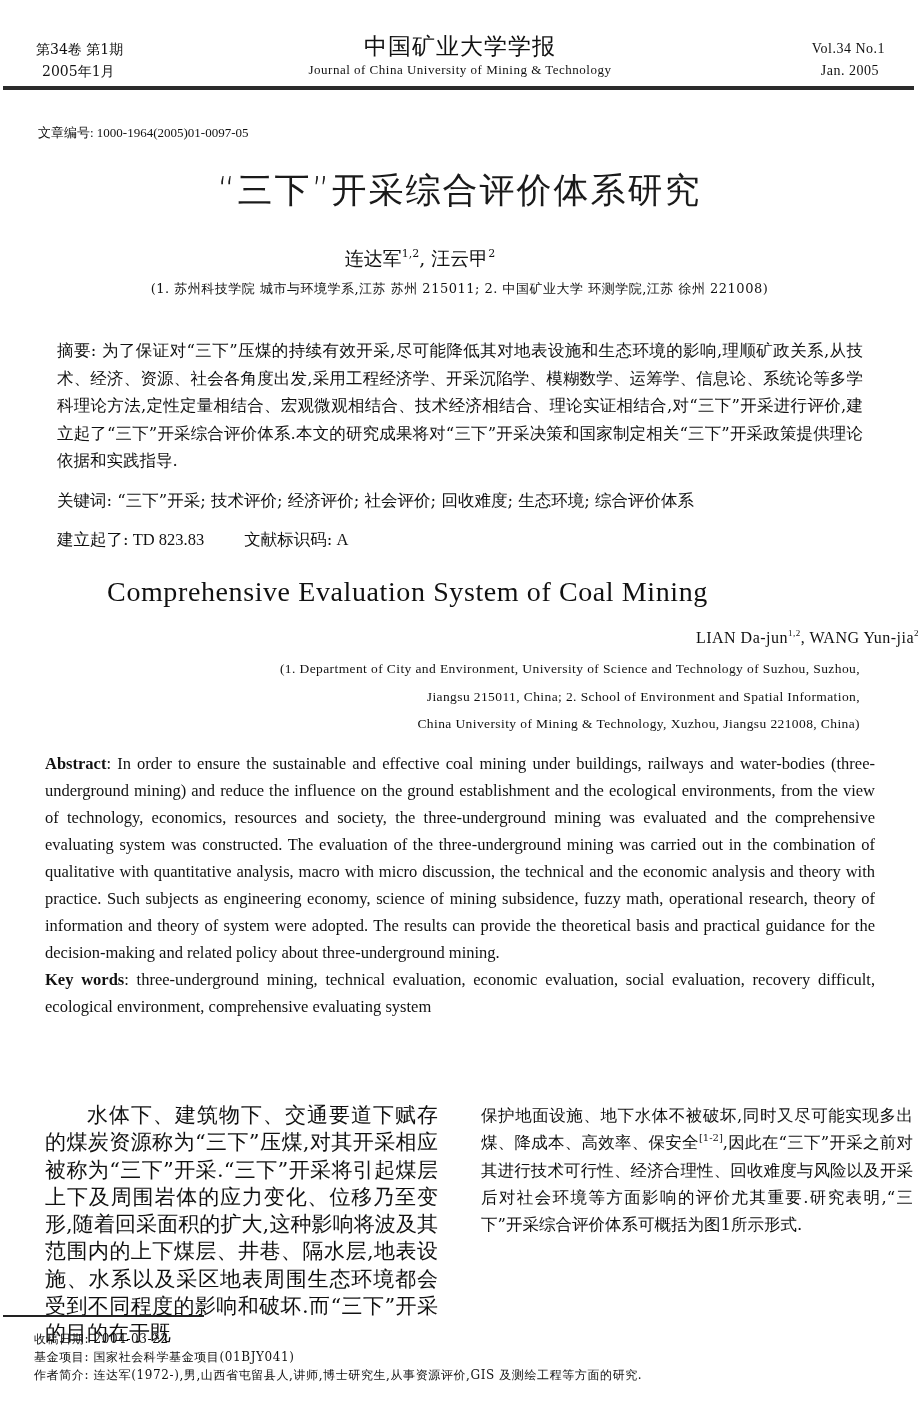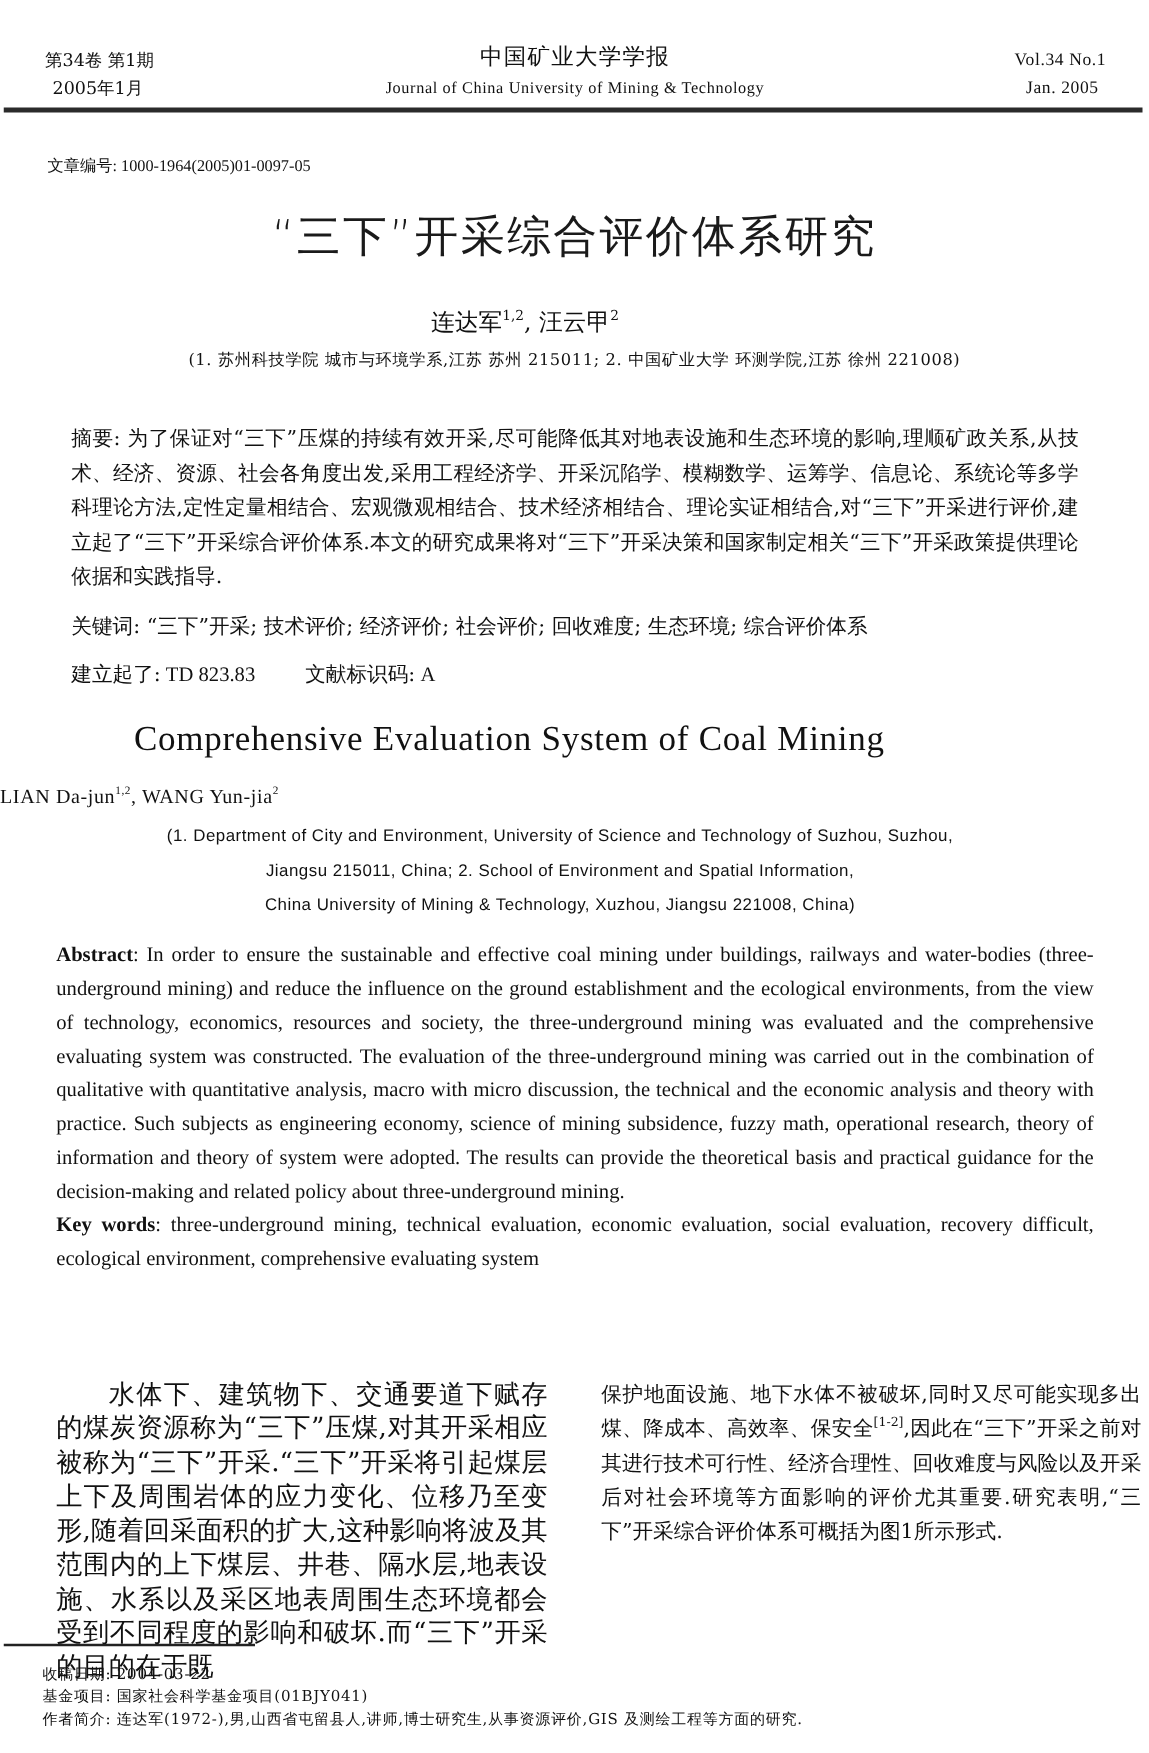--- a/index.html
+++ b/index.html
@@ -7,41 +7,41 @@
       width: 919px; height: 1402px; position: relative; overflow: hidden;
       color: #111111;
       font-family: "DejaVu Serif", "Liberation Serif", serif;
     }
     .abs { position: absolute; }
 
     
     .hdr-left { left: 36px; top: 38px; font-size: 14px; line-height: 22px; }
     .hdr-left div:nth-child(2) { padding-left: 6px; }
     .hdr-center { left: 230px; width: 460px; top: 32px; text-align: center; }
-    .hdr-cn { font-size: 18px; line-height: 28px; letter-spacing: 1px; }
+    .hdr-cn { font-size: 23px; line-height: 28px; letter-spacing: 1px; }
     .hdr-en { font-family: "Liberation Serif", serif; font-size: 13px; line-height: 20px; letter-spacing: 0.5px; }
     .hdr-right { right: 34px; top: 38px; text-align: right; font-family: "Liberation Serif", serif; font-size: 14px; line-height: 22px; letter-spacing: 0.5px; }
     .hdr-right div:nth-child(2) { padding-right: 6px; }
     .hdr-rule { left: 3px; right: 5px; top: 86px; height: 4px; background: #2b2b2b; }
 
     .article-no { left: 38px; top: 124px; font-size: 13px; font-family: "Liberation Serif", serif; }
 
     .title-cn { left: 0; width: 919px; top: 165px; text-align: center; font-family: "DejaVu Sans", sans-serif; font-weight: 300; font-size: 35px; line-height: 50px; letter-spacing: 2px; color: #1a1a1a; }
 
     .authors-cn { left: 0; width: 840px; top: 244px; text-align: center; font-size: 19px; line-height: 28px; }
     .authors-cn sup { font-size: 11px; vertical-align: 8px; line-height: 0; }
     .affil-cn { left: 0; width: 919px; top: 279px; text-align: center; font-size: 13px; line-height: 20px; letter-spacing: 0.5px; }
 
     .cn-block { left: 45px; width: 830px; top: 325px; font-size: 16.5px; line-height: 27.5px; text-align: justify; }
     .cn-block p { margin: 12px; }
 
     .title-en { left: 0; width: 815px; top: 574px; text-align: center; font-family: "Liberation Serif", serif; font-size: 28px; line-height: 36px; letter-spacing: 0.6px; }
-    .authors-en { left: 0; width: 919px; top: 626px; text-align: left; font-family: "Liberation Serif", serif; font-size: 16px; line-height: 24px; letter-spacing: 0.5px; }
+    .authors-en { left: 0; width: 919px; top: 626px; text-align: right; font-family: "Liberation Serif", serif; font-size: 16px; line-height: 24px; letter-spacing: 0.5px; }
     .authors-en sup { font-size: 9px; vertical-align: 7px; line-height: 0; }
-    .affil-en { left: 48px; width: 800px; top: 655px; text-align: center; font-family: Liberation Sans, sans-serif; font-size: 13.5px; line-height: 27.5px; letter-spacing: 0.4px; }
+    .affil-en { left: 60px; width: 800px; top: 655px; text-align: right; font-family: Liberation Serif, serif; font-size: 13.5px; line-height: 27.5px; letter-spacing: 0.4px; }
 
     .en-block { left: 45px; width: 830px; top: 750px; font-family: "Liberation Serif", serif; font-size: 16.5px; line-height: 27px; text-align: justify; }
     .en-block p { margin: 0; }
     .en-block b { font-weight: bold; }
 
     .col-left { left: 45px; width: 393px; top: 1102px; font-size: 21px; line-height: 27.3px; text-align: justify; text-indent: 2em; }
     .col-right { left: 481px; width: 432px; top: 1102px; font-size: 16.5px; line-height: 27.3px; text-align: justify; }
     .col-left p, .col-right p { margin: 0; }
     .cite { font-size: 10px; vertical-align: 7px; line-height: 0; }
 

